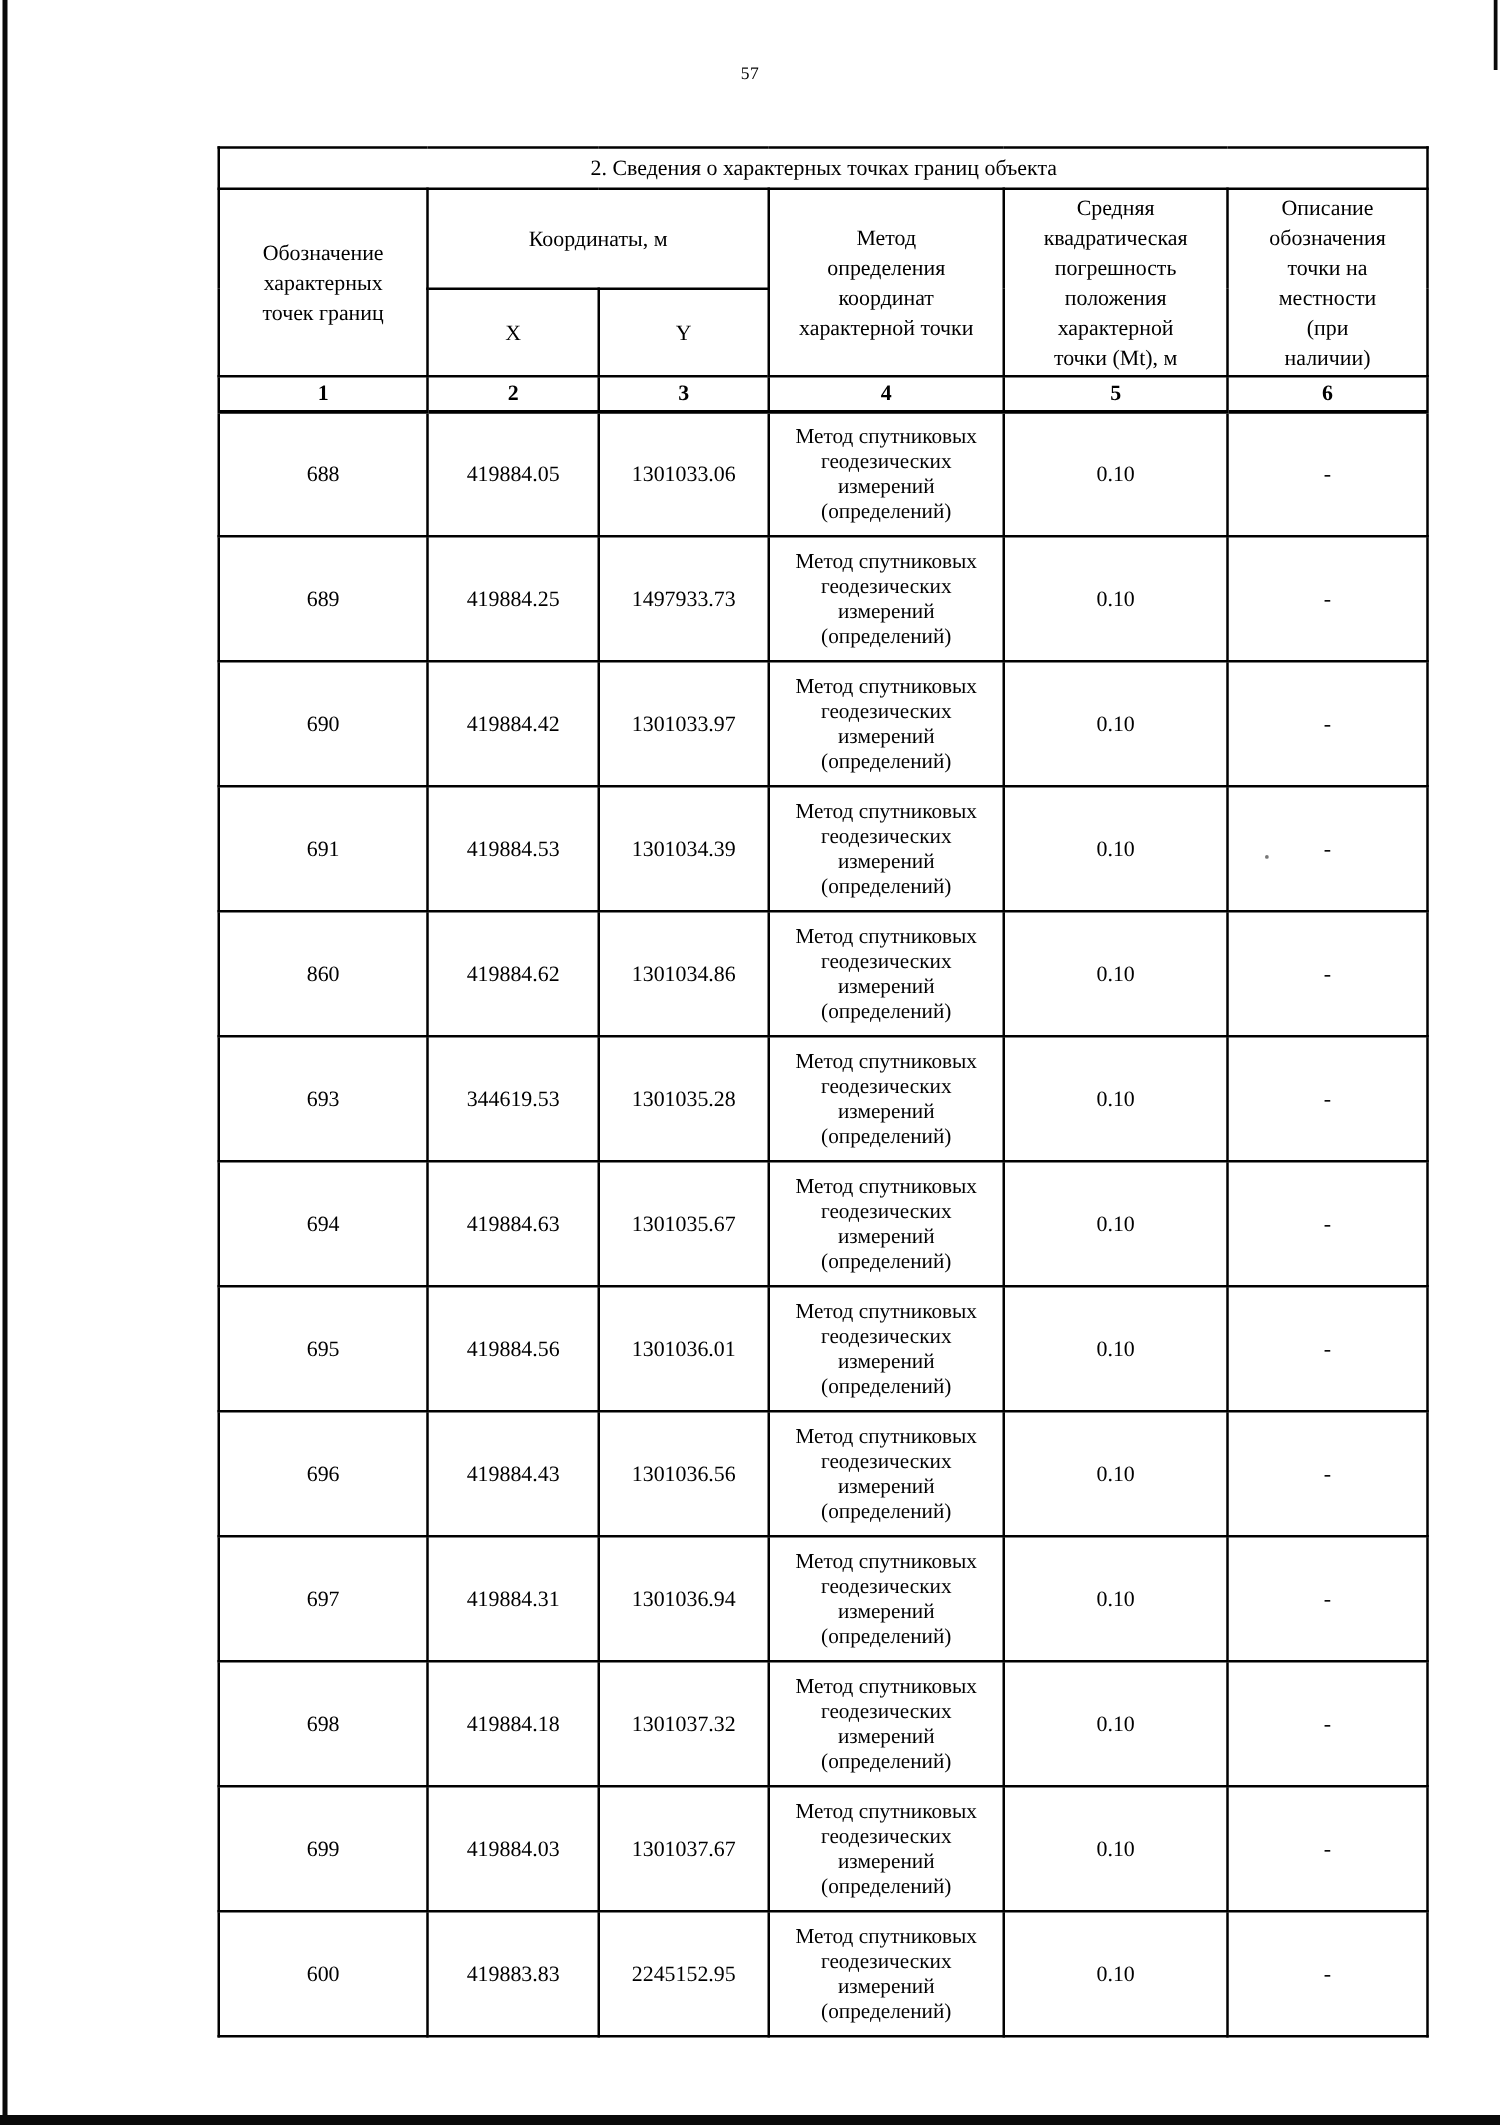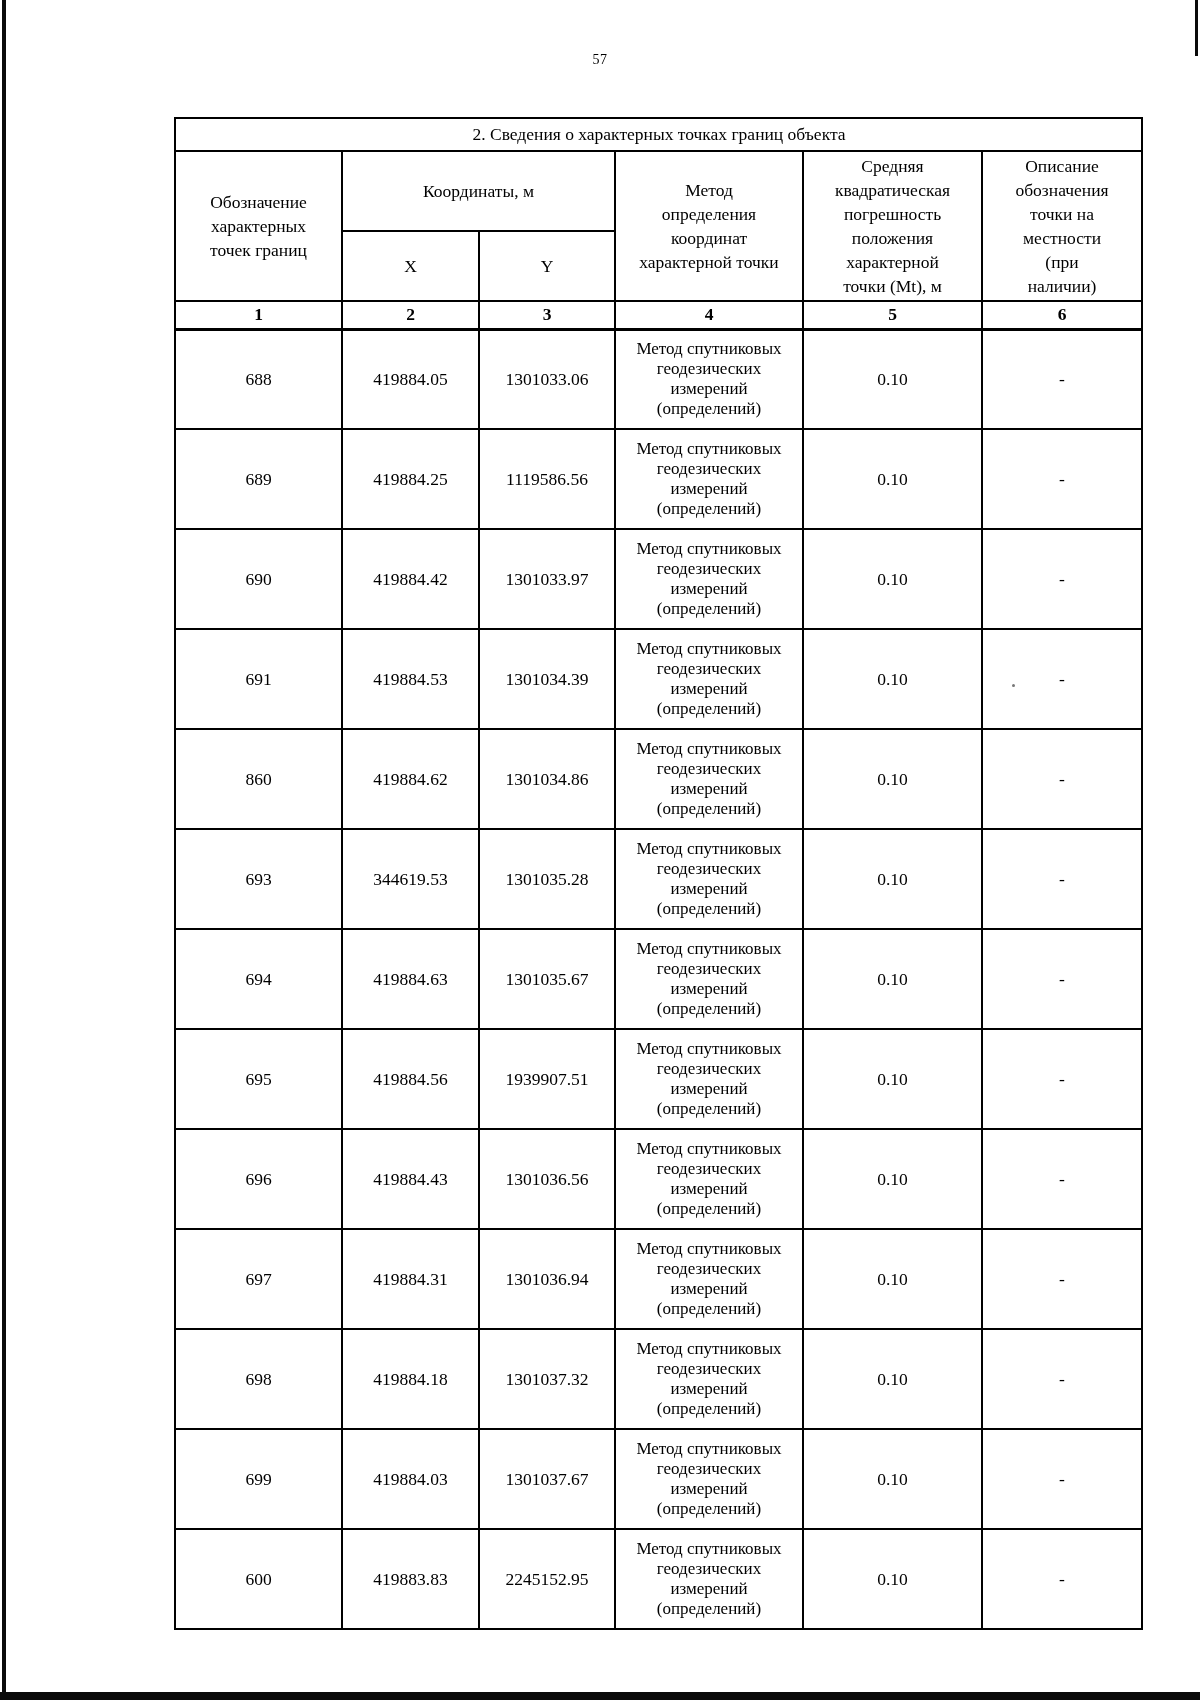--- a/index.html
+++ b/index.html
@@ -157,21 +157,21 @@
 геодезических
 измерений
 (определений)</td>
     <td>0.10</td>
     <td>-</td>
   </tr>
 
   <tr class="data-row">
     <td>689</td>
     <td>419884.25</td>
-    <td>1119586.56</td>
+    <td>1497933.73</td>
     <td class="method-cell">Метод спутниковых
 геодезических
 измерений
 (определений)</td>
     <td>0.10</td>
     <td>-</td>
   </tr>
 
   <tr class="data-row">
     <td>690</td>
@@ -229,21 +229,21 @@
 геодезических
 измерений
 (определений)</td>
     <td>0.10</td>
     <td>-</td>
   </tr>
 
   <tr class="data-row">
     <td>695</td>
     <td>419884.56</td>
-    <td>1939907.51</td>
+    <td>1301036.01</td>
     <td class="method-cell">Метод спутниковых
 геодезических
 измерений
 (определений)</td>
     <td>0.10</td>
     <td>-</td>
   </tr>
 
   <tr class="data-row">
     <td>696</td>

